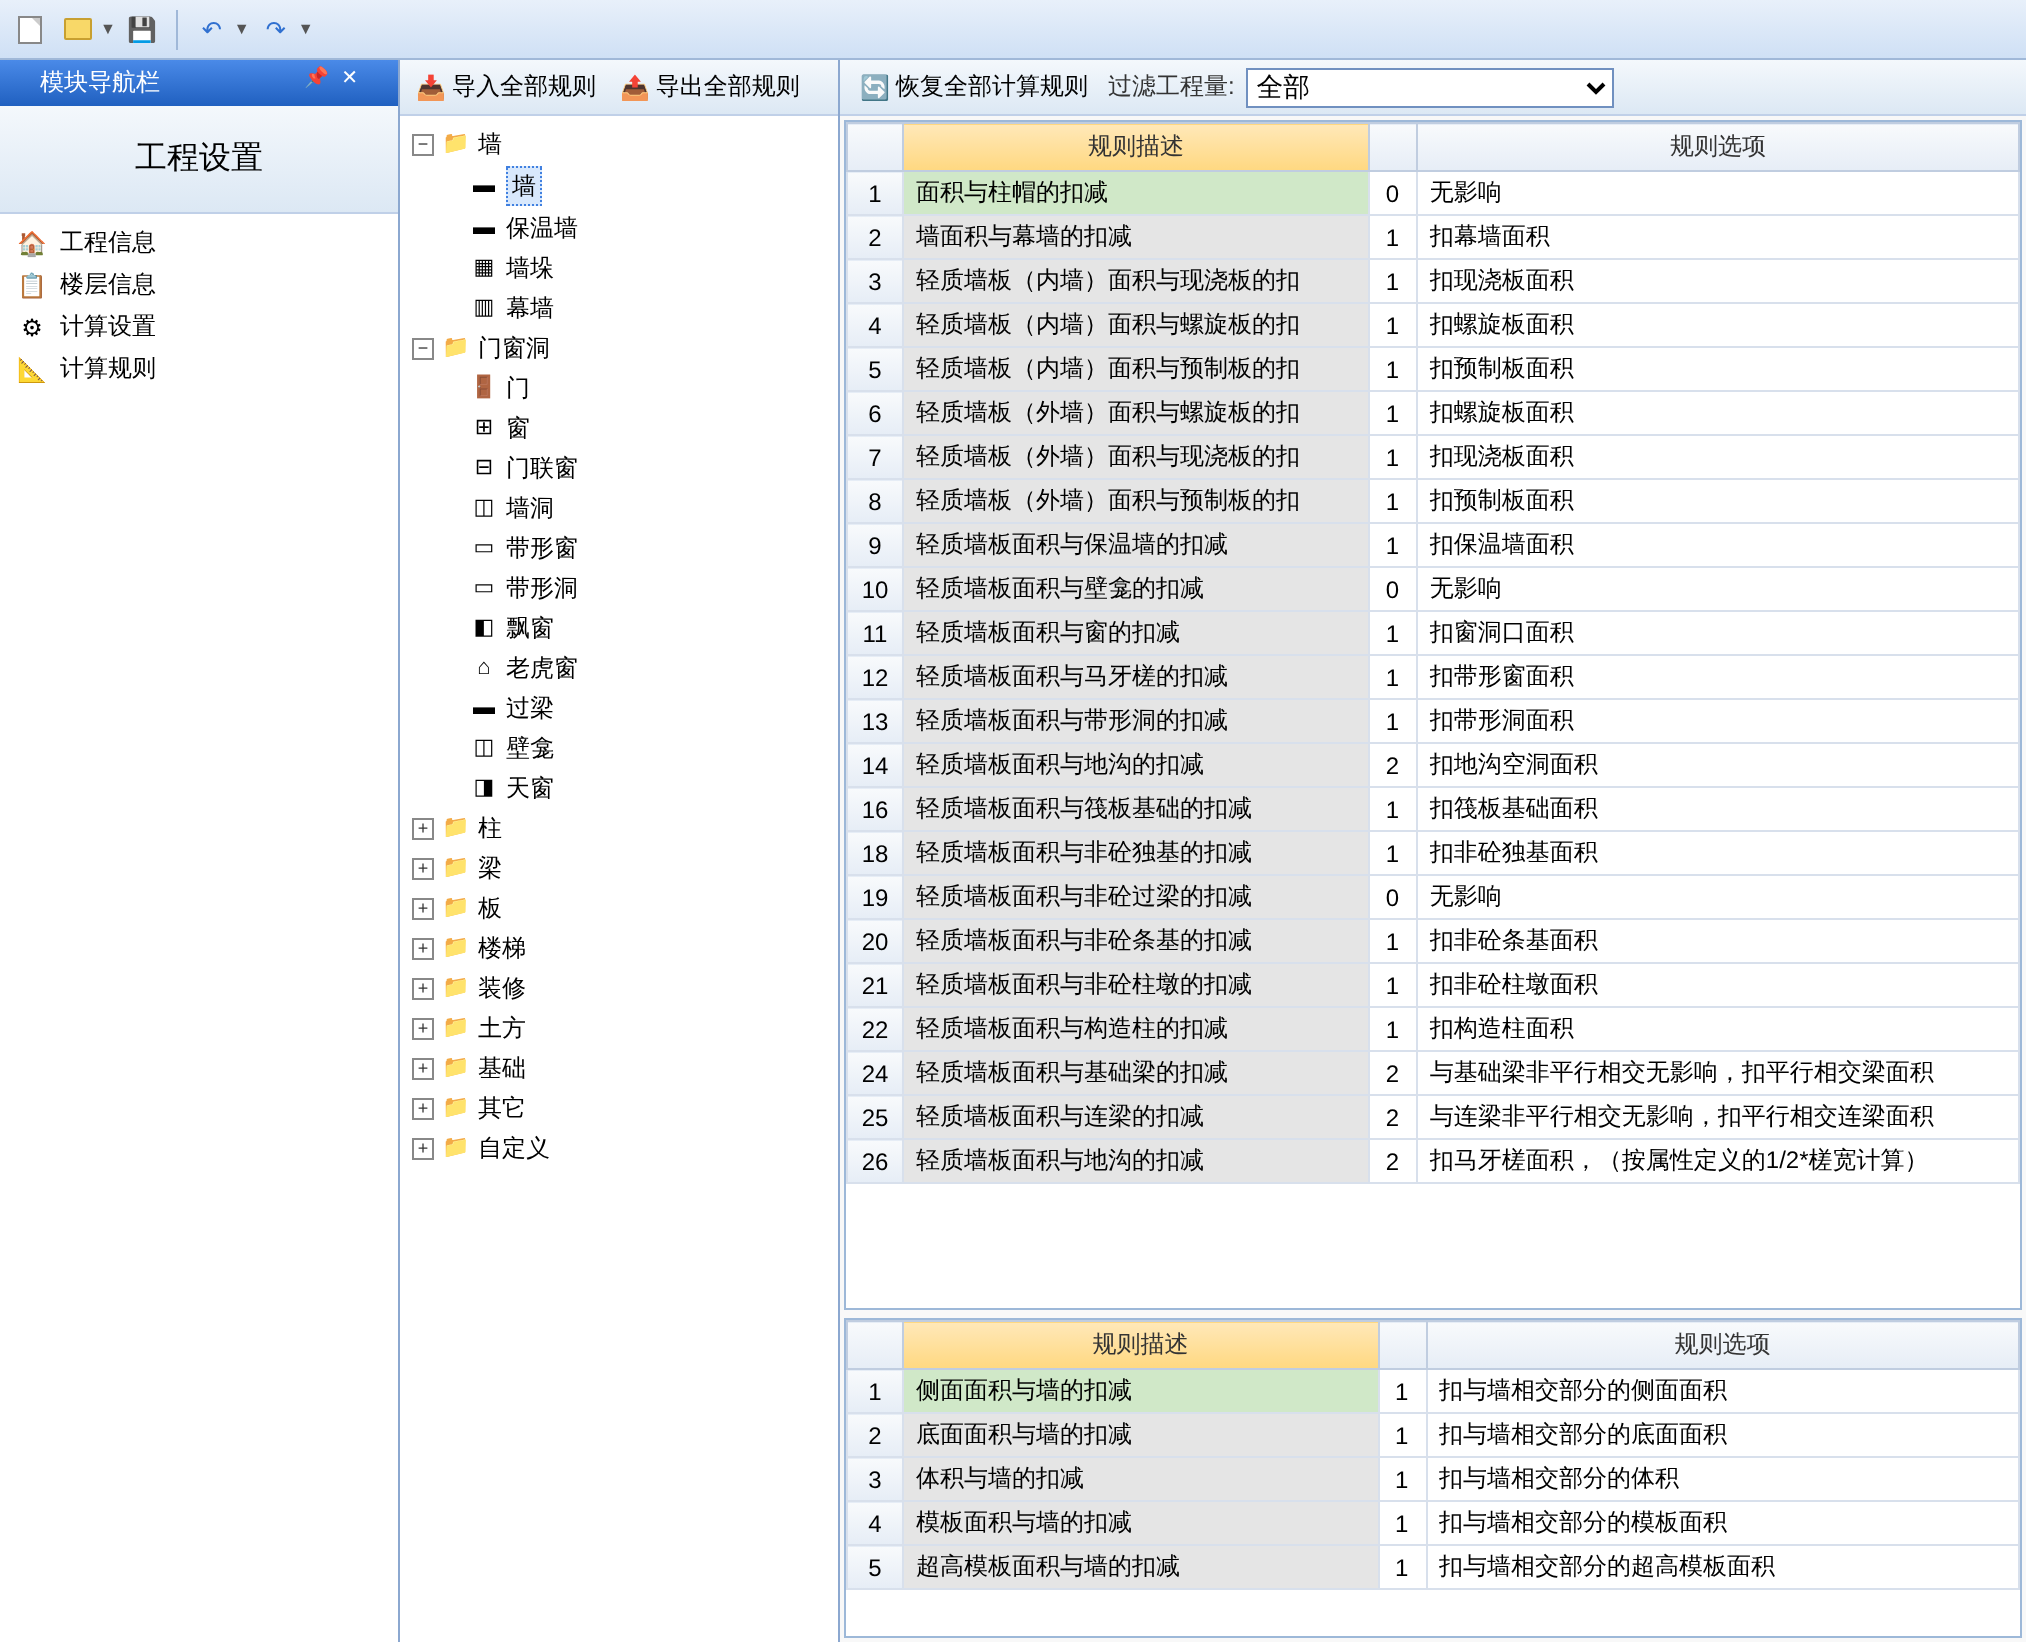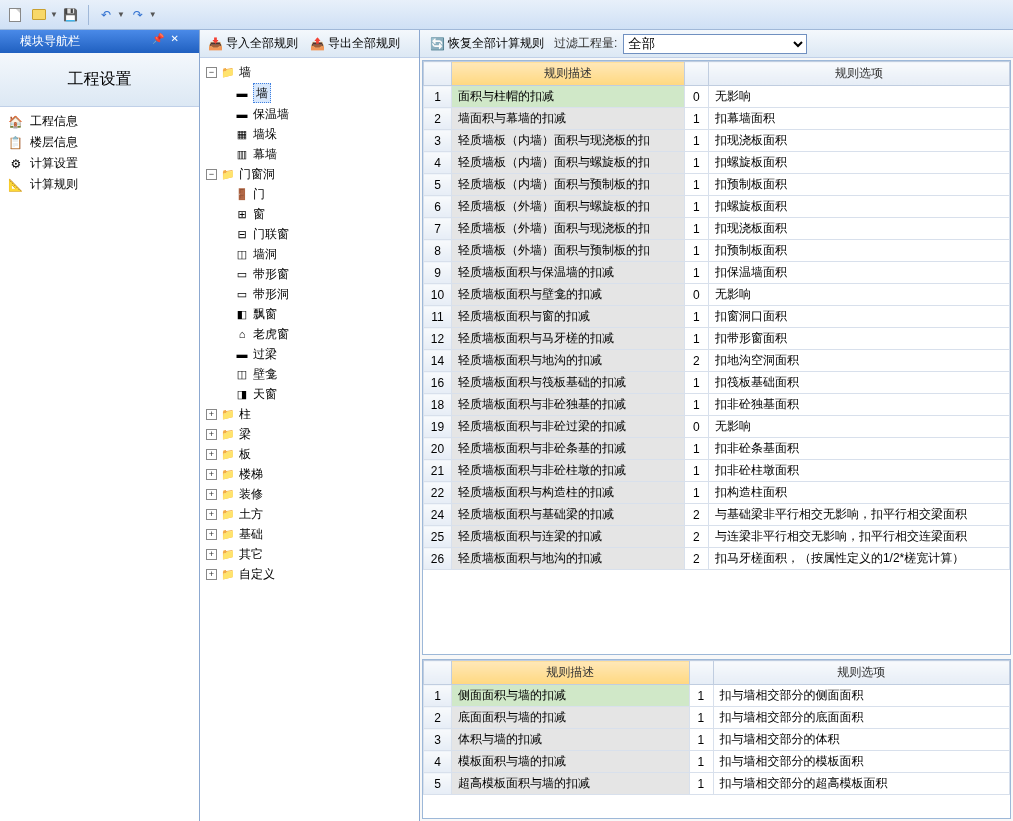--- a/index.html
+++ b/index.html
@@ -404,20 +404,26 @@
       <td class="opt-num">1</td>
       <td>扣窗洞口面积</td>
                 </tr>
                 <tr>
                   <td class="row-num">12</td>
       <td class="desc ">轻质墙板面积与马牙槎的扣减</td>
       <td class="opt-num">1</td>
       <td>扣带形窗面积</td>
                 </tr>
                 <tr>
+                  <td class="row-num">13</td>
+      <td class="desc ">轻质墙板面积与带形洞的扣减</td>
+      <td class="opt-num">1</td>
+      <td>扣带形洞面积</td>
+                </tr>
+                <tr>
                   <td class="row-num">14</td>
       <td class="desc ">轻质墙板面积与地沟的扣减</td>
       <td class="opt-num">2</td>
       <td>扣地沟空洞面积</td>
                 </tr>
                 <tr>
                   <td class="row-num">16</td>
       <td class="desc ">轻质墙板面积与筏板基础的扣减</td>
       <td class="opt-num">1</td>
       <td>扣筏板基础面积</td>

